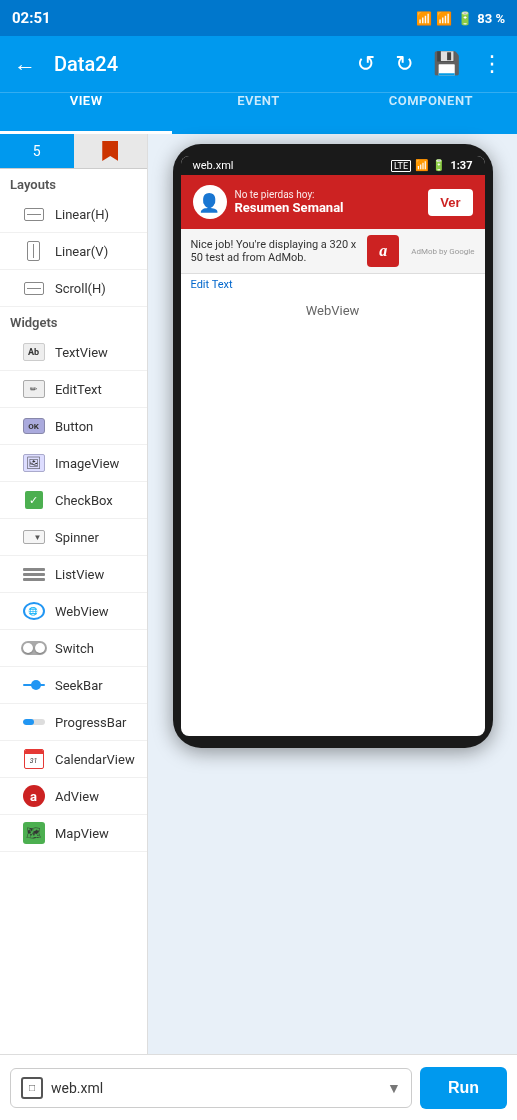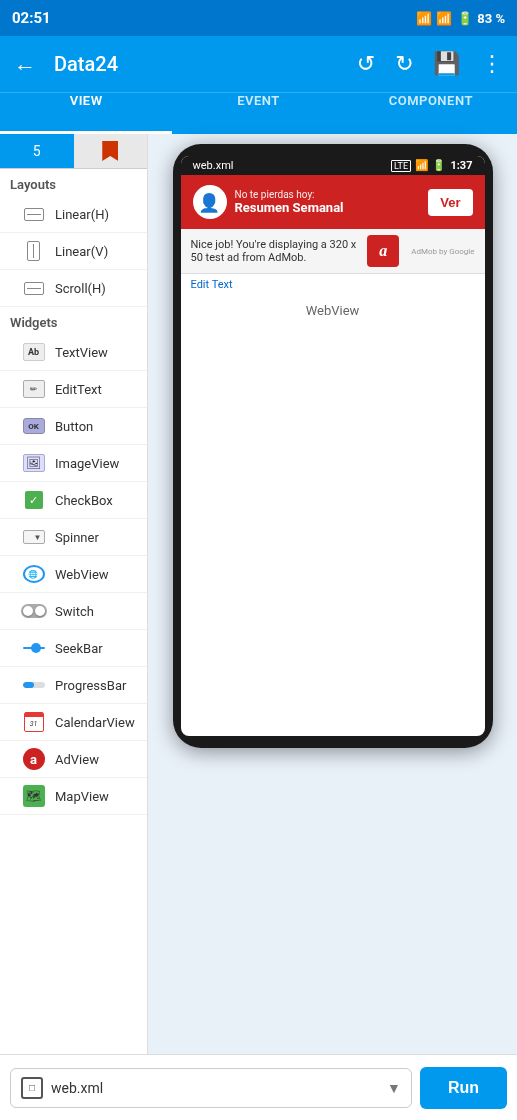--- a/index.html
+++ b/index.html
@@ -444,20 +444,30 @@
 
     <div class="sidebar-item">
       <div class="sidebar-item-icon">
         <div style="width:22px;height:14px;border:1px solid #aaa;border-radius:2px;background:#f5f5f5;display:flex;align-items:center;justify-content:flex-end;padding:0 2px;">
           <span style="font-size:8px;color:#555;">▼</span>
         </div>
       </div>
       <span>Spinner</span>
     </div>
 
+    <div class="sidebar-item">
+      <div class="sidebar-item-icon">
+        <div style="display:flex;flex-direction:column;gap:2px;width:22px;">
+          <div style="height:3px;background:#888;border-radius:1px;"></div>
+          <div style="height:3px;background:#888;border-radius:1px;"></div>
+          <div style="height:3px;background:#888;border-radius:1px;"></div>
+        </div>
+      </div>
+      <span>ListView</span>
+    </div>
 
     <div class="sidebar-item">
       <div class="sidebar-item-icon">
         <div style="width:22px;height:18px;border-radius:50%;border:2px solid #2196f3;display:flex;align-items:center;justify-content:center;font-size:8px;color:#2196f3;">🌐</div>
       </div>
       <span>WebView</span>
     </div>
 
     <div class="sidebar-item">
       <div class="sidebar-item-icon">

